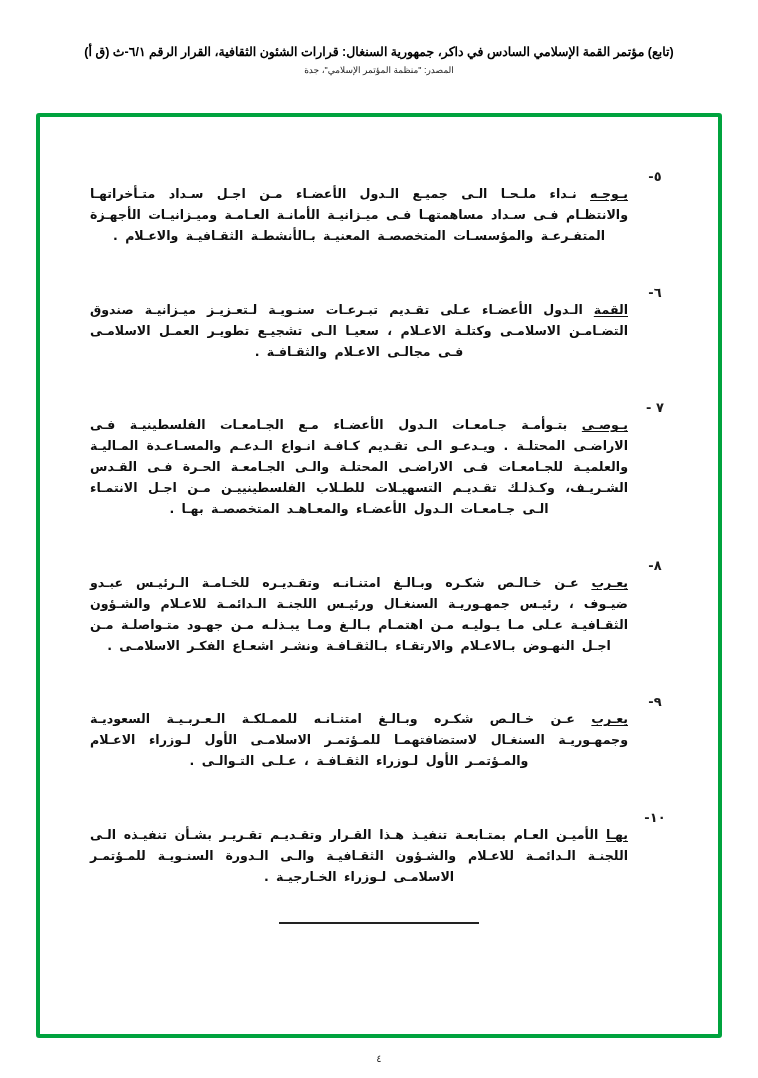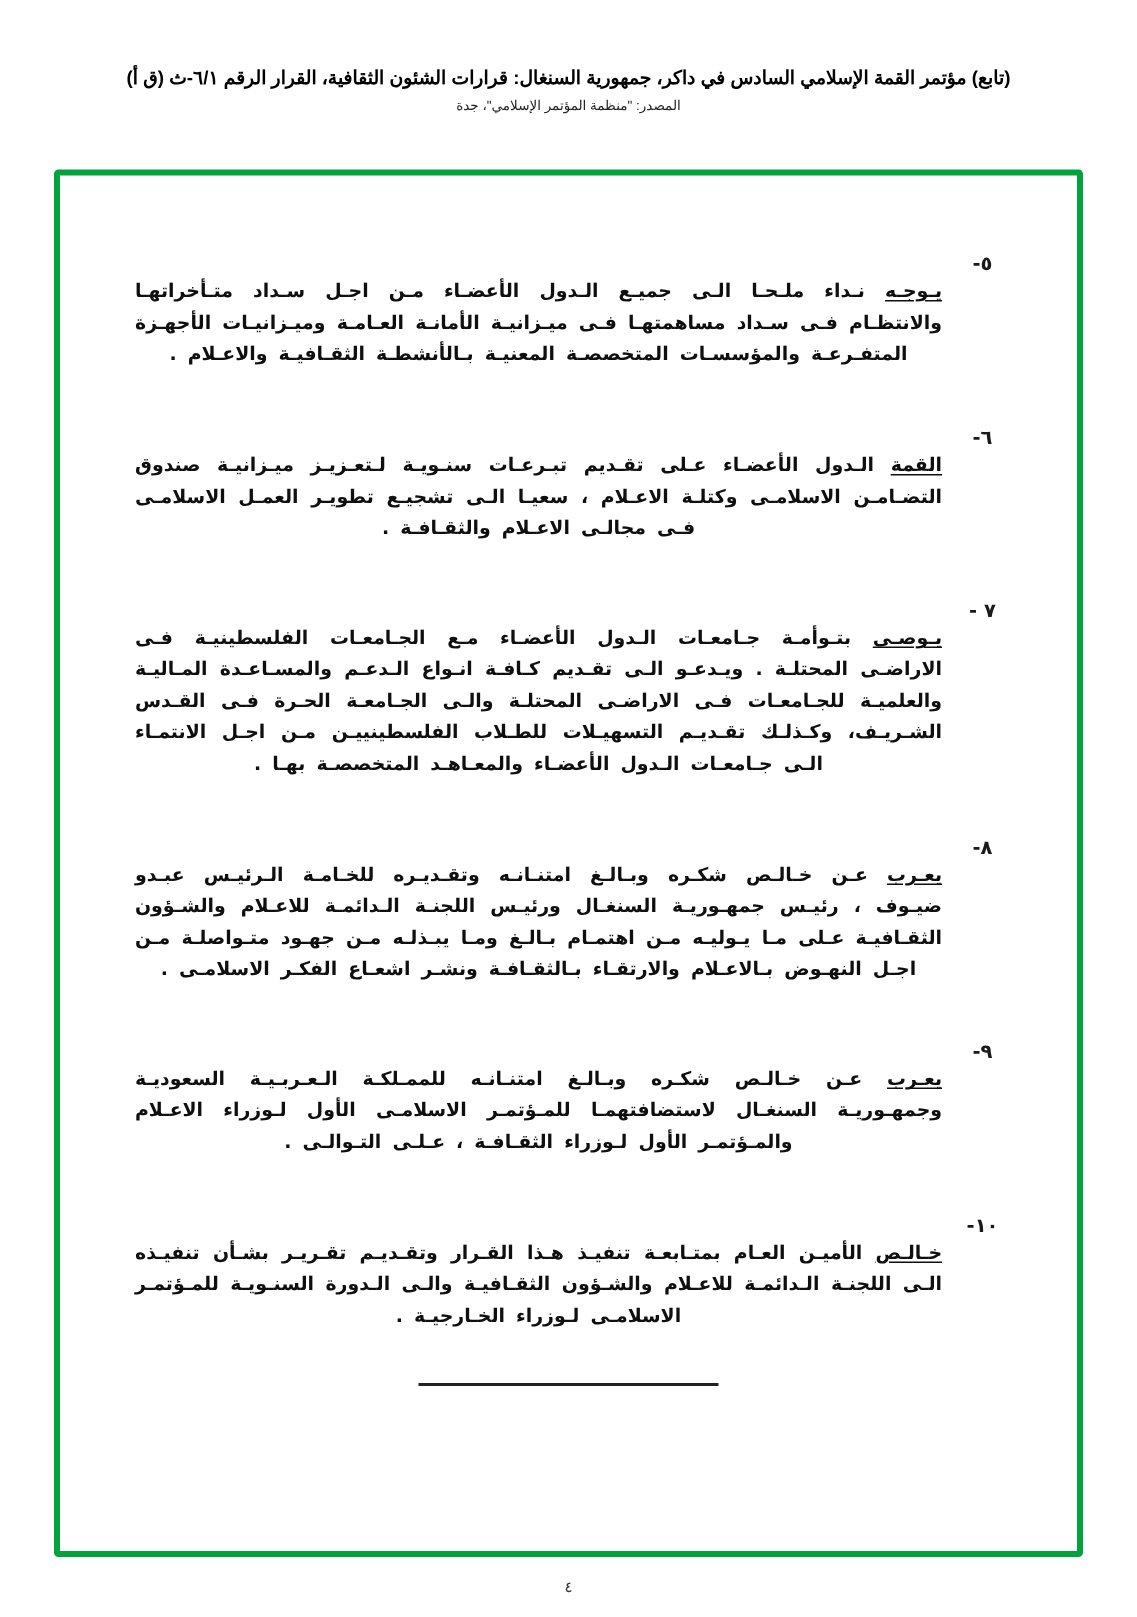--- a/index.html
+++ b/index.html
@@ -178,21 +178,21 @@
       <div class="clause">
         <div class="clause-num">٩-</div>
         <div class="clause-body">
           <p class="clause-text"><span class="kw">يعـرب</span> <span>عـن خـالـص شكـره وبـالـغ امتنـانـه للممـلكـة الـعـربـيـة السعوديـة وجمهـوريـة السنغـال لاستضافتهمـا للمـؤتمـر الاسلامـى الأول لـوزراء الاعـلام والمـؤتمـر الأول لـوزراء الثقـافـة ، عـلـى التـوالـى .</span></p>
         </div>
       </div>
 
       <div class="clause">
         <div class="clause-num">١٠-</div>
         <div class="clause-body">
-          <p class="clause-text"><span class="kw">خـالـص</span> <span>الأميـن العـام بمتـابعـة تنفيـذ هـذا القـرار وتقـديـم تقـريـر بشـأن تنفيـذه الـى اللجنـة الـدائمـة للاعـلام والشـؤون الثقـافيـة والـى الـدورة السنـويـة للمـؤتمـر الاسلامـى لـوزراء الخـارجيـة .</span></p>
+          <p class="clause-text"><span class="kw">بهـا</span> <span>الأميـن العـام بمتـابعـة تنفيـذ هـذا القـرار وتقـديـم تقـريـر بشـأن تنفيـذه الـى اللجنـة الـدائمـة للاعـلام والشـؤون الثقـافيـة والـى الـدورة السنـويـة للمـؤتمـر الاسلامـى لـوزراء الخـارجيـة .</span></p>
         </div>
       </div>
 
       <div class="rule-wrap">
         <div class="rule"></div>
       </div>
 
     </div>
   </div>
 

